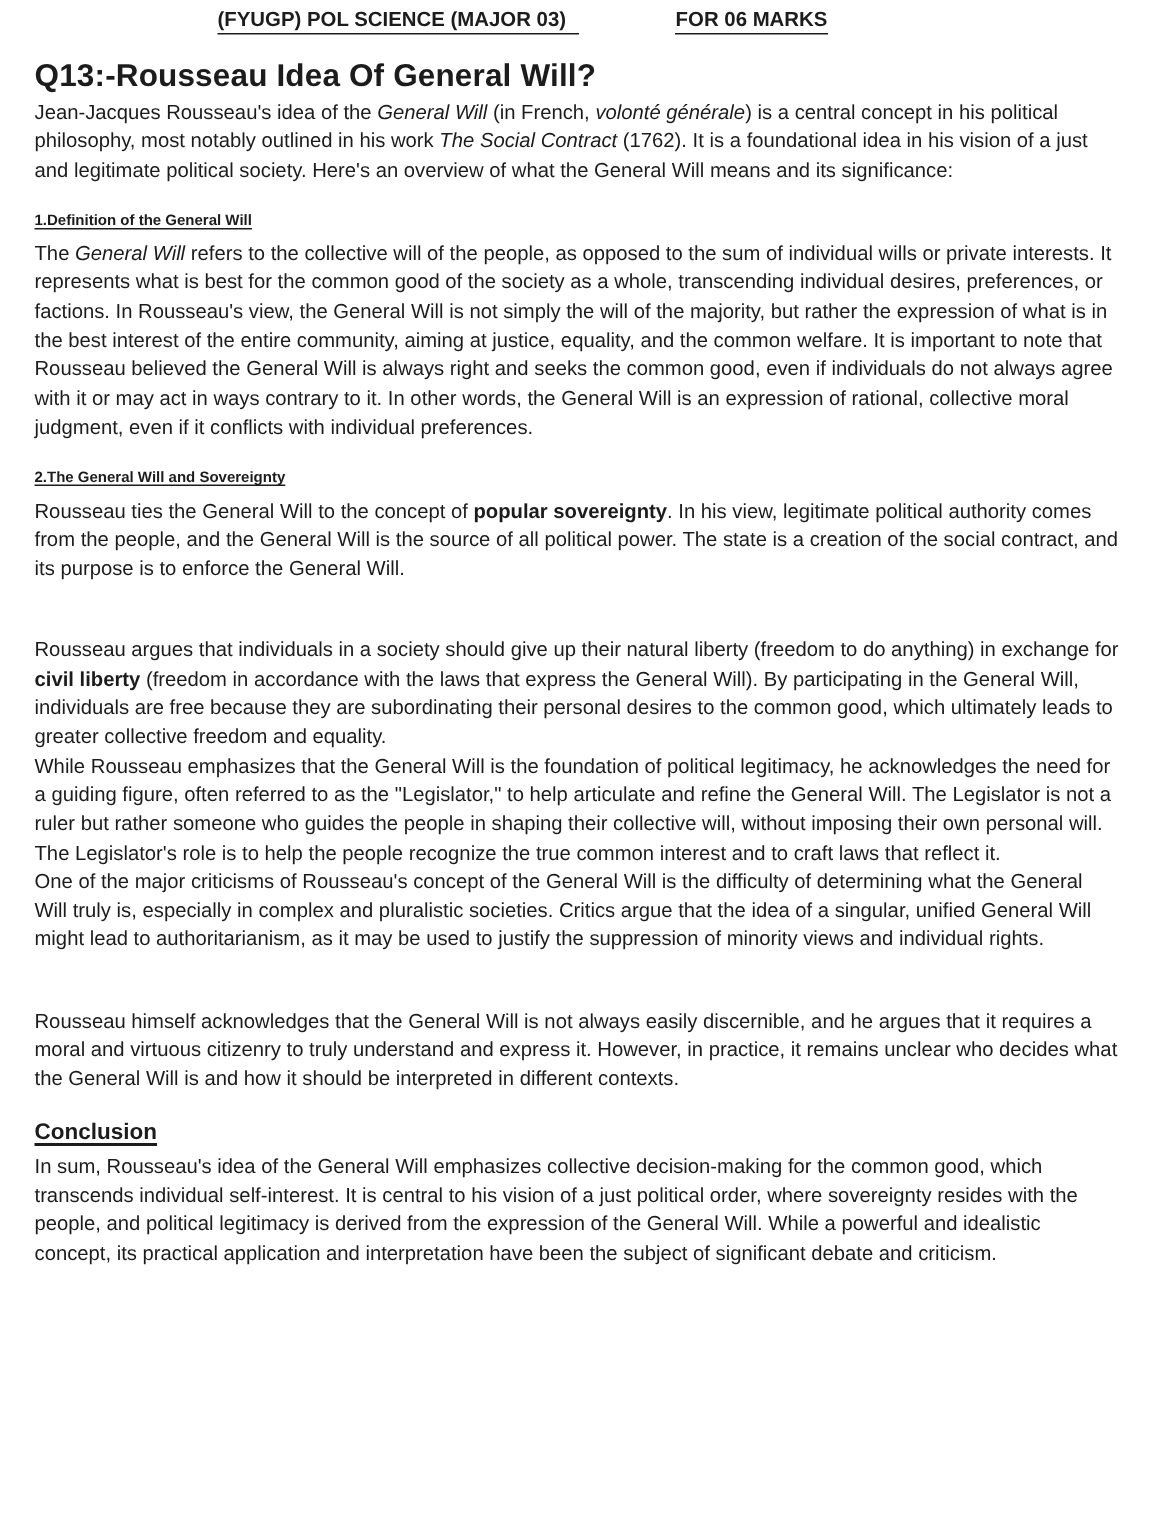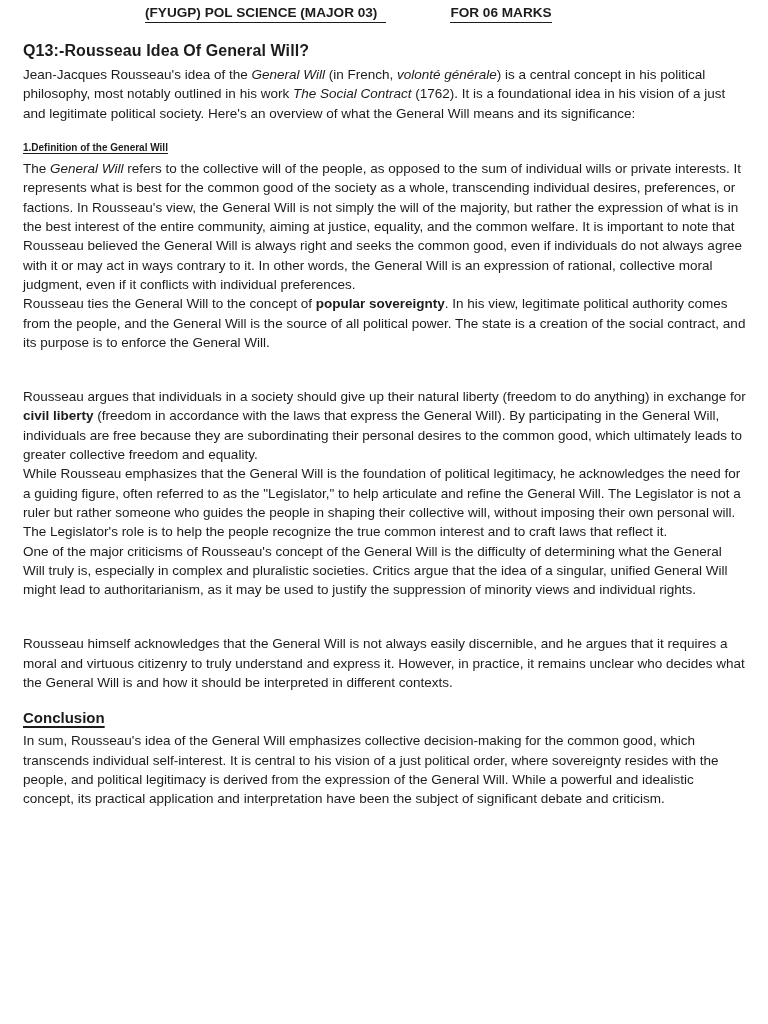--- a/index.html
+++ b/index.html
@@ -30,21 +30,21 @@
     padding-right: 9px;
     border-bottom: 1.5px solid #1c1c1c;
   }
   .hdr-marks {
     display: inline-block;
     margin-left: 64px;
     border-bottom: 1.5px solid #1c1c1c;
   }
   .doc-title {
     margin-top: 19px;
-    font-size: 16px;
+    font-size: 21px;
     line-height: 22px;
     font-weight: bold;
     letter-spacing: 0.1px;
   }
   .body-para { margin: 0; }
   .intro { margin-top: 3px; }
   .follow { margin-top: 35px; }
   .sec-heading {
     margin-top: 15px;
     margin-bottom: 2px;
@@ -80,20 +80,21 @@
   <h1 class="doc-title">Q13:-Rousseau Idea Of General Will?</h1>
 
   <p class="body-para intro"><span>Jean-Jacques Rousseau's idea of the </span><span class="rich-i">General Will</span><span> (in French, </span><span class="rich-i">volonté générale</span><span>) is a central concept in his political philosophy, most notably outlined in his work </span><span class="rich-i">The Social Contract</span><span> (1762). It is a foundational idea in his vision of a just and legitimate political society. Here's an overview of what the General Will means and its significance:</span></p>
 
   <section>
     <h2 class="sec-heading">1.Definition of the General Will</h2>
     <p class="body-para"><span>The </span><span class="rich-i">General Will</span><span> refers to the collective will of the people, as opposed to the sum of individual wills or private interests. It represents what is best for the common good of the society as a whole, transcending individual desires, preferences, or factions. In Rousseau's view, the General Will is not simply the will of the majority, but rather the expression of what is in the best interest of the entire community, aiming at justice, equality, and the common welfare. It is important to note that Rousseau believed the General Will is always right and seeks the common good, even if individuals do not always agree with it or may act in ways contrary to it. In other words, the General Will is an expression of rational, collective moral judgment, even if it conflicts with individual preferences.</span></p>
   </section>
 
   <section>
+    <h2 class="sec-heading">2.The General Will and Sovereignty</h2>
     <p class="body-para"><span>Rousseau ties the General Will to the concept of </span><span class="rich-b">popular sovereignty</span><span>. In his view, legitimate political authority comes from the people, and the General Will is the source of all political power. The state is a creation of the social contract, and its purpose is to enforce the General Will.</span></p>
     <p class="body-para follow"><span>Rousseau argues that individuals in a society should give up their natural liberty (freedom to do anything) in exchange for </span><span class="rich-b">civil liberty</span><span> (freedom in accordance with the laws that express the General Will). By participating in the General Will, individuals are free because they are subordinating their personal desires to the common good, which ultimately leads to greater collective freedom and equality.</span></p>
   </section>
 
   <section>
     <p class="body-para"><span>While Rousseau emphasizes that the General Will is the foundation of political legitimacy, he acknowledges the need for a guiding figure, often referred to as the "Legislator," to help articulate and refine the General Will. The Legislator is not a ruler but rather someone who guides the people in shaping their collective will, without imposing their own personal will. The Legislator's role is to help the people recognize the true common interest and to craft laws that reflect it.</span></p>
   </section>
 
   <section>
     <p class="body-para"><span>One of the major criticisms of Rousseau's concept of the General Will is the difficulty of determining what the General Will truly is, especially in complex and pluralistic societies. Critics argue that the idea of a singular, unified General Will might lead to authoritarianism, as it may be used to justify the suppression of minority views and individual rights.</span></p>

